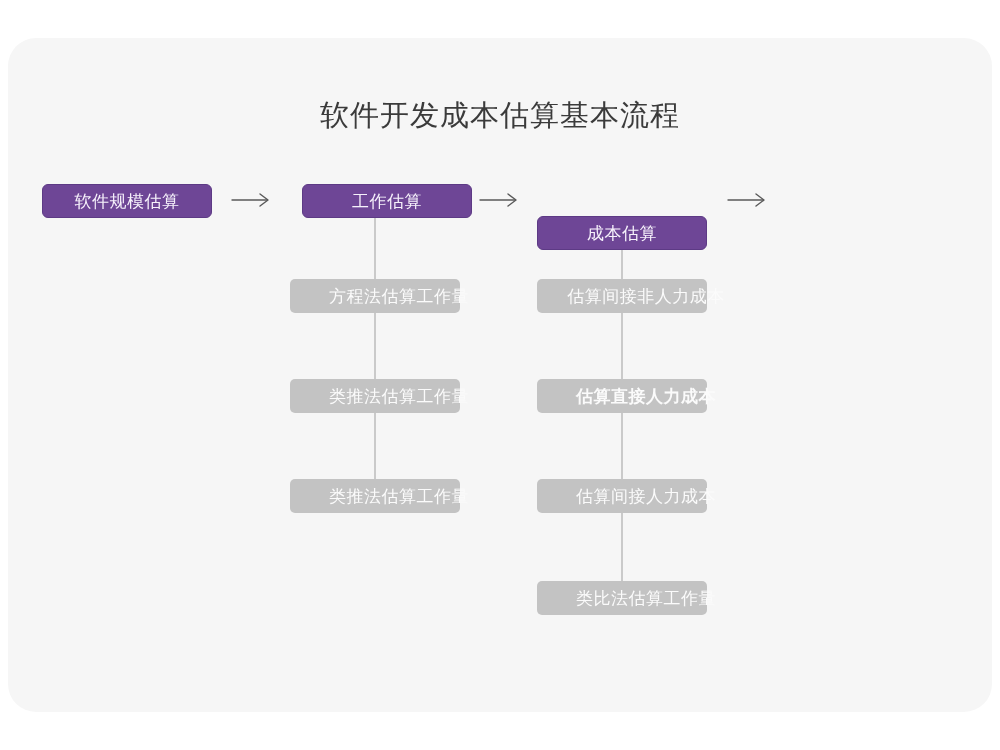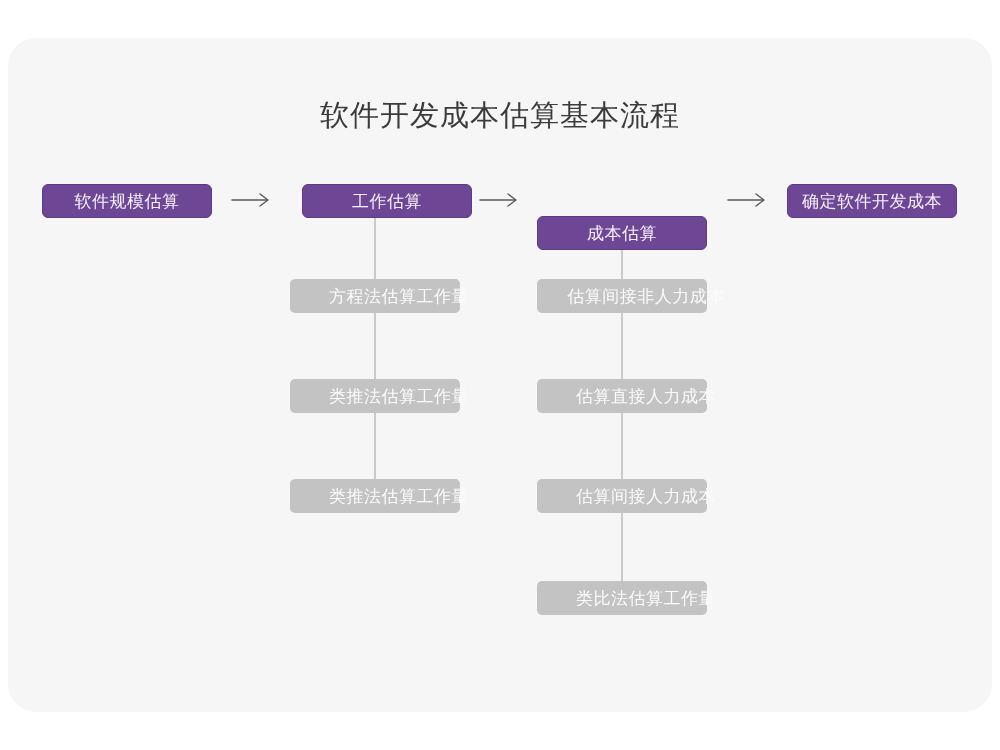--- a/index.html
+++ b/index.html
@@ -58,39 +58,38 @@
   .n-main4{left:787px;top:184px;}
   .a1{left:231px;top:192px;}
   .a2{left:479px;top:192px;}
   .a3{left:727px;top:192px;}
   .c-work{left:374px;top:218px;height:261px;}
   .c-cost{left:621px;top:218px;height:364px;}
   .n-w1{left:290px;top:279px;}
   .n-w2{left:290px;top:379px;}
   .n-w3{left:290px;top:479px;}
   .n-c1{left:537px;top:279px;}
-  .n-c2{left:537px;top:379px;}
+  .n-c2{left:537px;top:379px;font-weight:bold;}
   .n-c3{left:537px;top:479px;text-align:right;}
   .n-c4{left:537px;top:581px;}
 </style>
 </head>
 <body>
 
 <div class="canvas">
   <div class="card"></div>
 
   <div class="title">软件开发成本估算基本流程</div>
 
   <div class="connector c-work"></div>
   <div class="connector c-cost"></div>
 
   <div class="node primary n-main1">软件规模估算</div>
   <div class="node primary n-main2">工作估算</div>
   <div class="node primary n-main3">成本估算</div>
-  <div class="node primary n-main4">确定软件开发成本</div>
 
   <div class="arrow a1">
     <svg width="40" height="16" viewBox="0 0 40 16">
         <line x1="1" y1="8" x2="36" y2="8"></line>
         <polyline points="29,2 37,8 29,14"></polyline>
       </svg>
   </div>
   <div class="arrow a2">
     <svg width="40" height="16" viewBox="0 0 40 16">
         <line x1="1" y1="8" x2="36" y2="8"></line>

